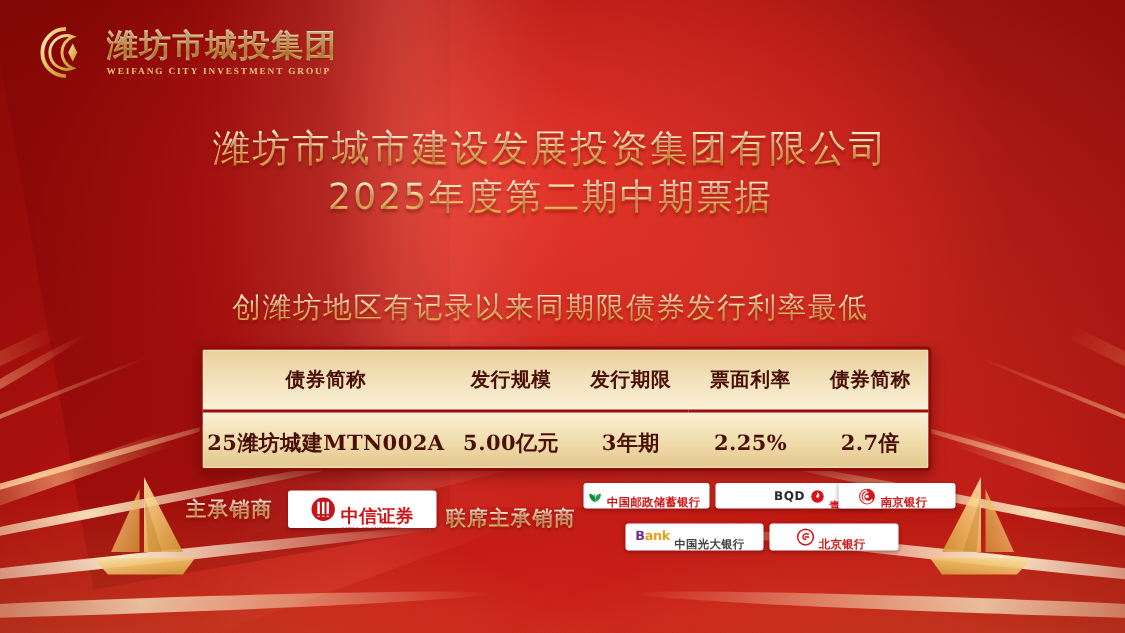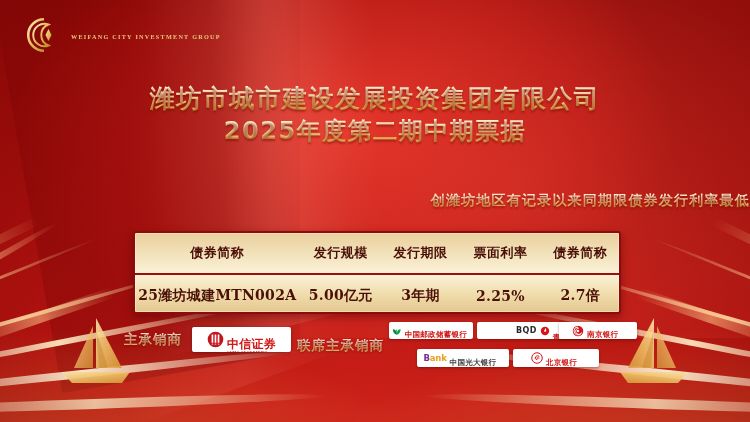--- a/index.html
+++ b/index.html
@@ -67,29 +67,29 @@
     font-weight:bold;font-style:italic;
     letter-spacing:7px;
     background:linear-gradient(180deg,#fffbe6 0%,#ffe9a8 26%,#f3c košt 0%,#f0c45a 55%,#d79a2c 78%,#fbe9b4 100%);
     -webkit-background-clip:text;background-clip:text;color:transparent;
     filter:drop-shadow(2px 3px 0 rgba(112,8,4,.55)) drop-shadow(0 0 10px rgba(255,190,90,.35));
   }
   #t-congrats{position:absolute;top:21px;left:0;right:0;font-size:40px;line-height:1;}
   #t-success{position:absolute;top:144px;left:0;right:0;font-size:36px;line-height:1;}
 
   .line-gold{
-    position:absolute;left:0;right:0;text-align:center;
-    font-family:"DejaVu Sans","Liberation Sans",sans-serif;font-weight:bold;
+    position:absolute;left:0;right:16px;text-align:center;
+    font-family:"DejaVu Sans","Liberation Sans",sans-serif;font-weight:normal;
     background:linear-gradient(180deg,#fffdf0 0%,#ffeeb8 35%,#f0cd72 62%,#e0b249 85%,#fdf0c8 100%);
     -webkit-background-clip:text;background-clip:text;color:transparent;
     text-shadow:0 2px 2px rgba(110,8,4,.45);
   }
   #t-company{top:82px;font-size:25px;letter-spacing:1.5px;}
   #t-bond{top:115px;font-size:24px;letter-spacing:1.5px;}
-  #t-claim{top:192px;font-size:14px;letter-spacing:1.2px;text-align:right;}
+  #t-claim{top:192px;font-size:19px;letter-spacing:1.2px;}
 
   
   #table-frame{
     position:absolute;left:133px;top:231px;width:484px;height:79px;
     border:2px solid #8e0b09;border-radius:3px;
     background:linear-gradient(180deg,#e9cf9c 0%,#f3e3bd 28%,#fbf2d8 52%,#f0dcab 78%,#e3c78f 100%);
     box-shadow:0 3px 9px rgba(70,0,0,.45), inset 0 0 0 1px rgba(255,255,255,.35);
     overflow:hidden;
   }
   #table-frame table{width:100%;border-collapse:collapse;table-layout:fixed;}
@@ -210,20 +210,21 @@
           <stop offset="0%" stop-color="#fff0c2"></stop>
             <stop offset="45%" stop-color="#e9bf63"></stop>
             <stop offset="100%" stop-color="#c08f2b"></stop>
         </linearGradient>
       </defs>
       <path d="M24 3 A21 21 0 1 0 24 45 A21 21 0 0 1 24 3 Z" fill="none" stroke="url(#glg)" stroke-width="3.4"></path>
       <path d="M30 10 A15 15 0 1 0 30 38 A15 15 0 0 1 30 10 Z" fill="none" stroke="url(#glg)" stroke-width="2.6"></path>
       <path d="M30 16 L34 24 L30 32 L26 24 Z" fill="url(#glg)"></path>
     </svg>
     <div class="wordmark">
+      <div class="cn">潍坊市城投集团</div>
       <div class="en">WEIFANG CITY INVESTMENT GROUP</div>
     </div>
   </div>
 
   <div class="stage">
     <div id="t-congrats" class="calli">热烈庆祝</div>
     <div id="t-company" class="line-gold">潍坊市城市建设发展投资集团有限公司</div>
     <div id="t-bond" class="line-gold">2025年度第二期中期票据</div>
     <div id="t-success" class="calli">发行成功</div>
     <div id="t-claim" class="line-gold">创潍坊地区有记录以来同期限债券发行利率最低</div>

